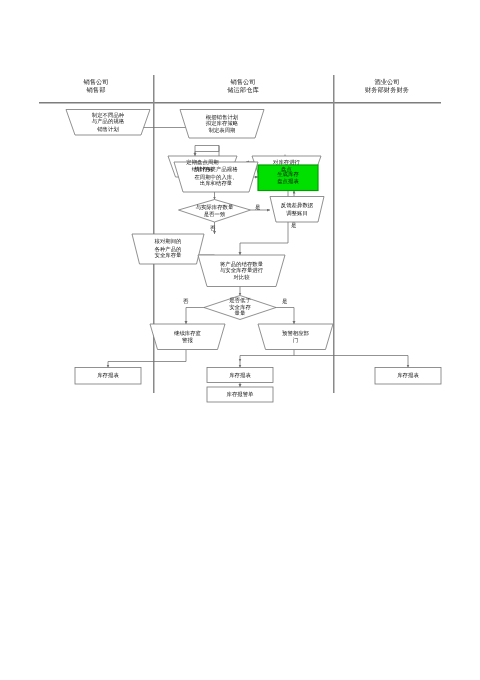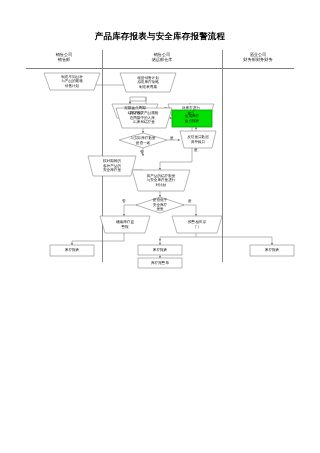--- a/index.html
+++ b/index.html
@@ -41,21 +41,20 @@
   .lbl-small{
     position:absolute;font-size:3.6px;line-height:4px;color:#111;
   }
   .green-txt{color:#0a0a0a;}
 </style>
 </head>
 <body>
 
 <div id="page">
 
-  <div class="title">产品库存报表与安全库存报警流程</div>
 
   <div class="lane-head" style="left:26px;top:52px;width:76px;">
     <div>销售公司</div>
     <div>销售部</div>
   </div>
   <div class="lane-head" style="left:102px;top:52px;width:120px;">
     <div>销售公司</div>
     <div>储运部仓库</div>
   </div>
   <div class="lane-head" style="left:222px;top:52px;width:72px;">

